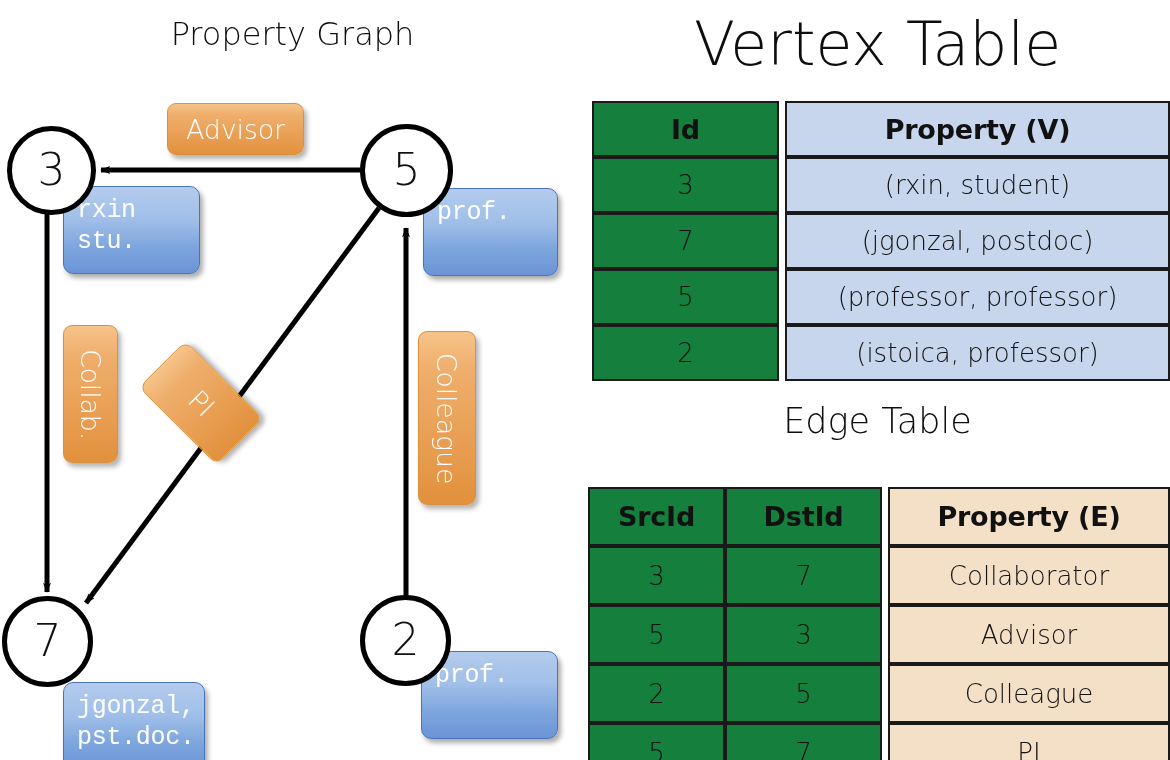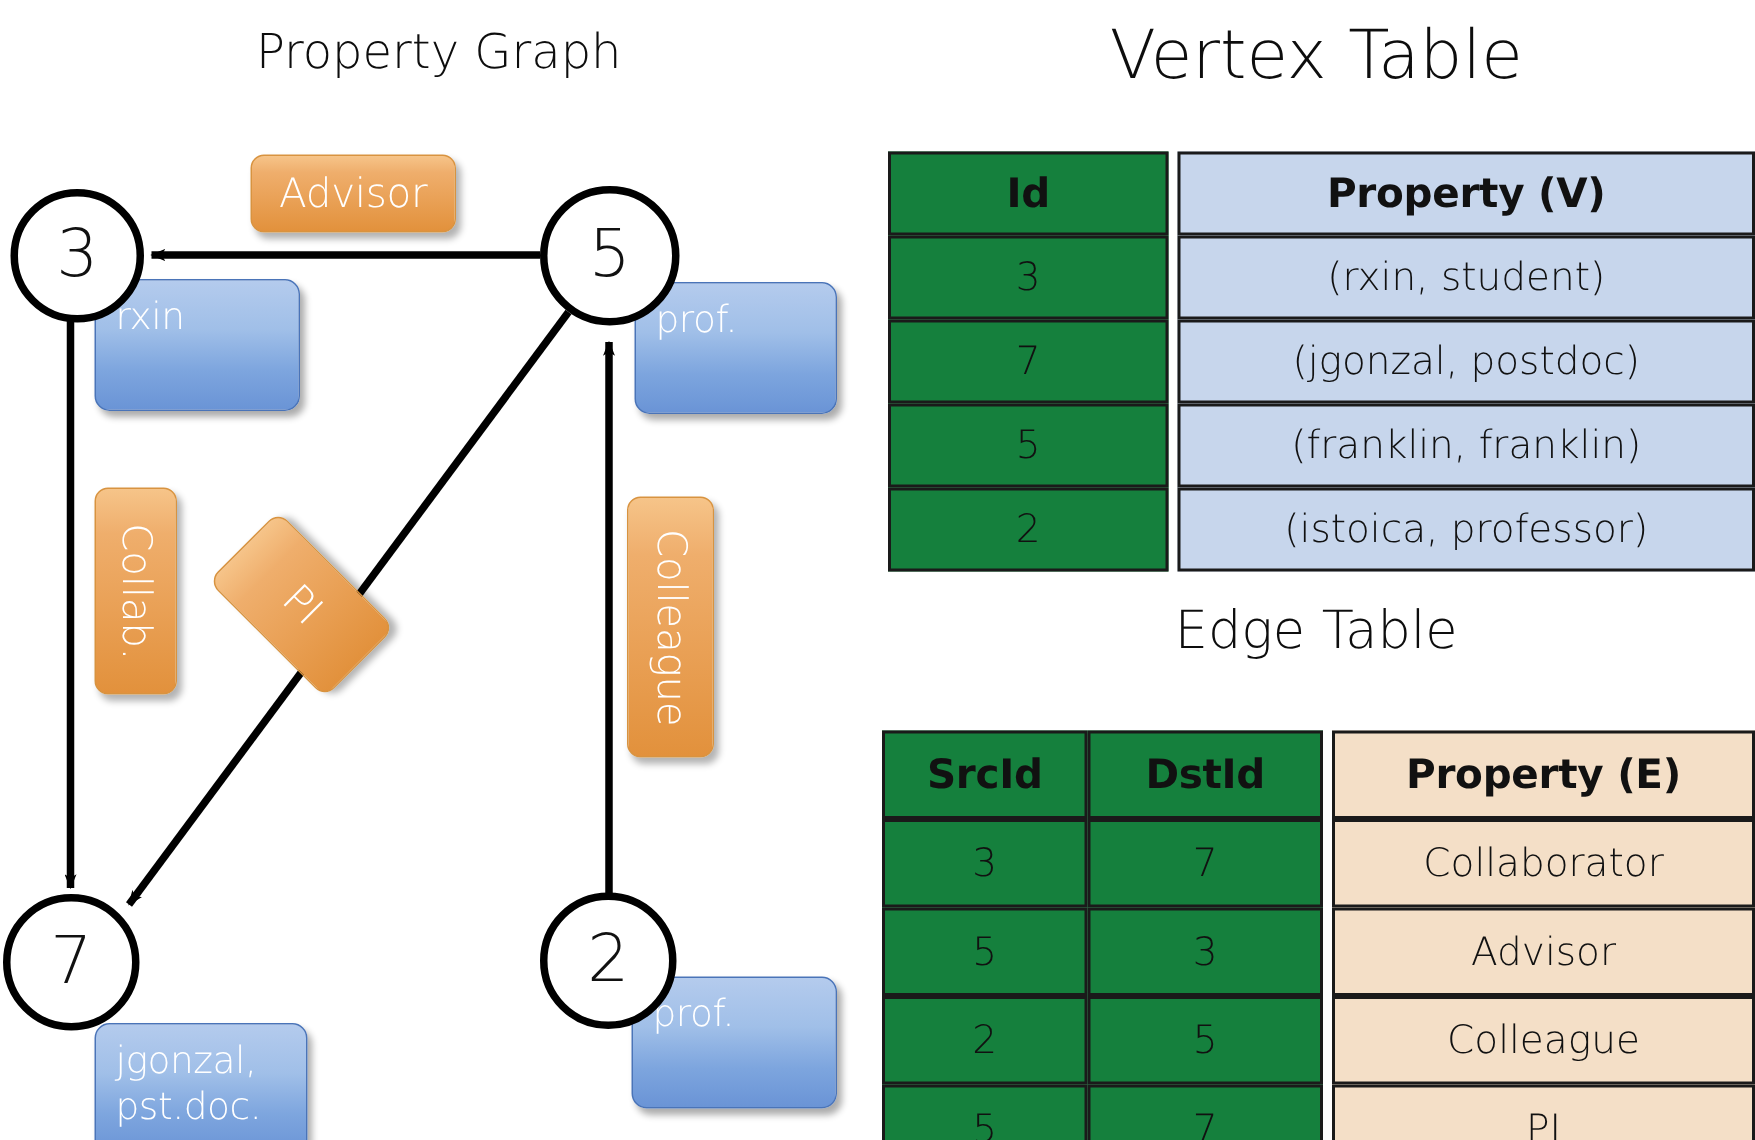--- a/index.html
+++ b/index.html
@@ -30,21 +30,21 @@
     line-height: 1;
   }
   #title-property-graph {
     left: 0; top: 18px; width: 585px;
     text-align: center;
     font-size: 32px;
   }
   #title-vertex-table {
     left: 585px; top: 14px; width: 585px;
     text-align: center;
-    font-size: 45px;
+    font-size: 60px;
   }
   #title-edge-table {
     left: 585px; top: 404px; width: 585px;
     text-align: center;
     font-size: 35px;
   }
 
   
   #graph-panel {
     position: absolute;
@@ -84,21 +84,21 @@
     background: linear-gradient(180deg, #b4cbed 0%, #a0bfe8 38%, #7da5de 70%, #6a94d6 100%);
     box-shadow: 3px 4px 5px rgba(0,0,0,0.33);
     color: #ffffff;
     font-family: "DejaVu Sans", sans-serif;
     font-weight: 300;
     font-size: 25px;
     line-height: 1.22;
     padding: 9px 0 0 13px;
     letter-spacing: -0.3px;
   }
-  .prop-box .ln { display: block; white-space: nowrap; }
+  .prop-box .ln { display: block; white-space: nowrap; font-family: Liberation Mono, monospace; }
 
   .edge-label {
     position: absolute;
     box-sizing: border-box;
     border-radius: 9px;
     border: 1px solid #d89340;
     background: linear-gradient(180deg, #f6c489 0%, #efae6c 22%, #e9a055 60%, #e2913c 100%);
     box-shadow: 3px 4px 5px rgba(0,0,0,0.3);
     color: #ffffff;
     font-family: "DejaVu Sans", sans-serif;
@@ -207,20 +207,21 @@
     <div class="edge-label diag" id="label-pi" style="left:168px; top:348px; width:66px; height:110px;">
       <span>PI</span>
     </div>
 
     <div class="edge-label vertical" id="label-colleague" style="left:418px; top:331px; width:58px; height:174px;">
       <span>Colleague</span>
     </div>
 
     <div class="prop-box" id="prop-3" style="left:63px; top:186px; width:137px; height:88px;">
       <span class="ln">rxin</span>
+      <span class="ln">stu.</span>
     </div>
 
     <div class="prop-box" id="prop-5" style="left:423px; top:188px; width:135px; height:88px;">
       <span class="ln">prof.</span>
     </div>
 
     <div class="prop-box" id="prop-7" style="left:63px; top:652px; width:142px; height:88px;margin-top:30px;">
       <span class="ln">jgonzal,</span>
       <span class="ln">pst.doc.</span>
     </div>
@@ -266,21 +267,21 @@
         <td class="cell-blue">(rxin, student)</td>
       </tr>
       <tr>
         <td>7</td>
         <td class="col-gap"></td>
         <td class="cell-blue">(jgonzal, postdoc)</td>
       </tr>
       <tr>
         <td>5</td>
         <td class="col-gap"></td>
-        <td class="cell-blue">(franklin, franklin)</td>
+        <td class="cell-blue">(professor, professor)</td>
       </tr>
       <tr>
         <td>2</td>
         <td class="col-gap"></td>
         <td class="cell-blue">(istoica, professor)</td>
       </tr>
     </tbody>
   </table>
 
   <table class="data-table" id="edge-table">

